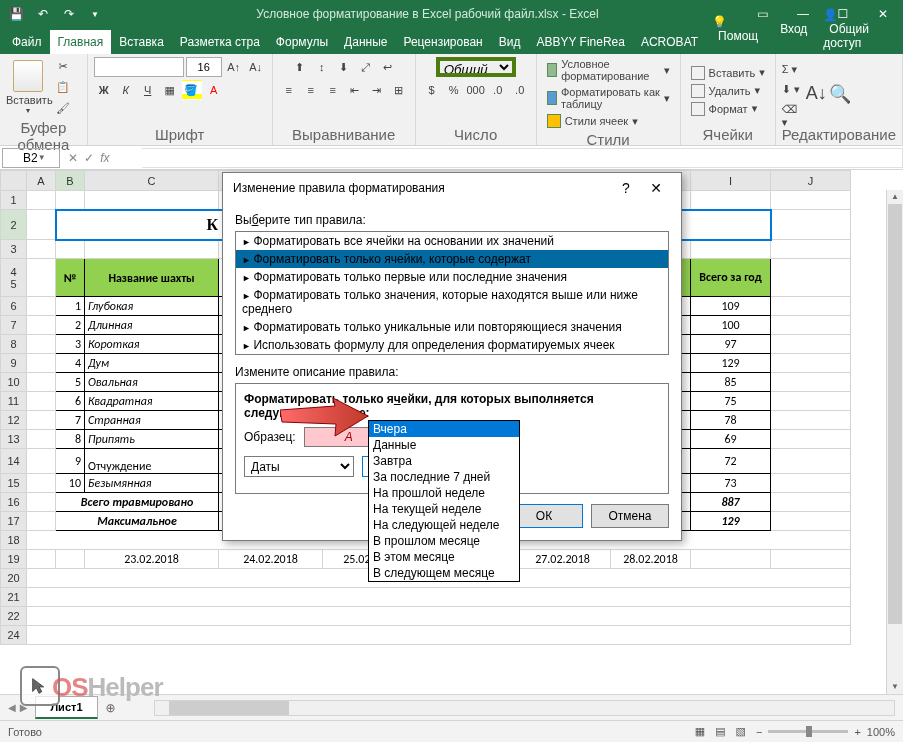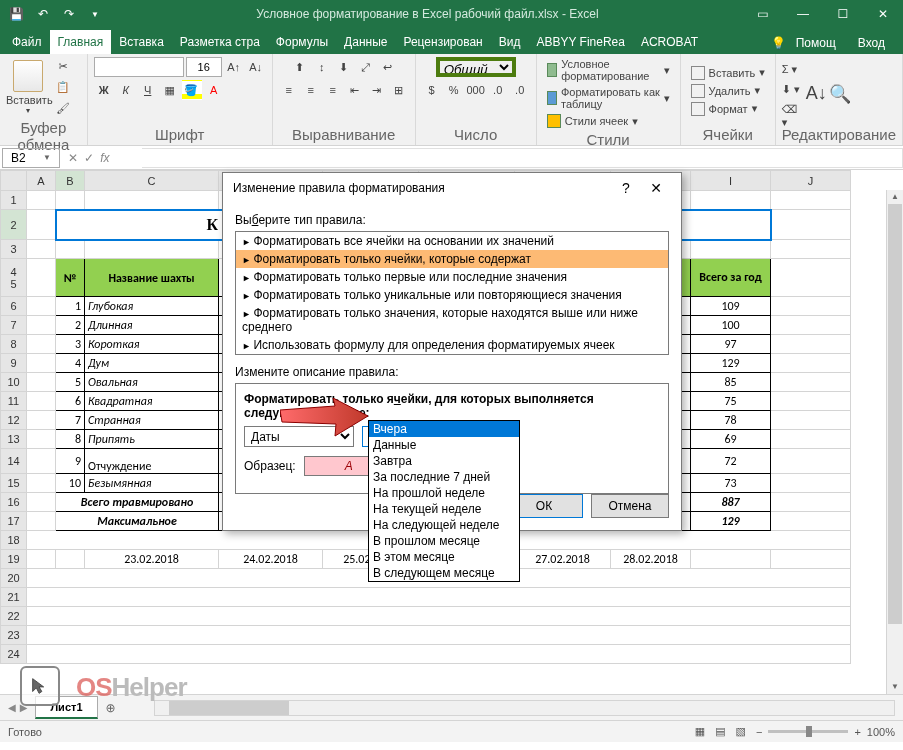--- a/index.html
+++ b/index.html
@@ -39,21 +39,21 @@
 .ribbon .styles .stylelist .item { display: flex; align-items: center; gap: 4px; padding: 1px 4px; }
 .ribbon .styles .stylelist .item .ic { width: 14px; height: 14px; background: #8fbb8f; border: 1px solid #5a8a5a; }
 .ribbon .cells .cellcol { display: flex; flex-direction: column; gap: 2px; }
 .ribbon .cells .cellcol .item { display: flex; align-items: center; gap: 4px; padding: 1px 4px; }
 .ribbon .cells .cellcol .item .ic { width: 14px; height: 14px; border: 1px solid #888; }
 .ribbon .editing .col { display: flex; flex-direction: column; gap: 4px; }
 .ribbon .editing .col span { width: 20px; height: 16px; }
 
 
 .fbar { height: 24px; border-bottom: 1px solid #d4d4d4; display: flex; background: #fff; align-items: center; }
-.fbar .namebox { width: 58px; height: 20px; margin: 0 2px; border: 1px solid #ababab; padding: 0 8px; font-size: 12px; display: flex; align-items: center; justify-content: space-between; }
+.fbar .namebox { width: 58px; height: 20px; margin: 0 2px; border: 1px solid #ababab; padding: 0 20px; font-size: 12px; display: flex; align-items: center; justify-content: space-between; }
 .fbar .namebox .d { font-size: 8px; color: #666; }
 .fbar .fx { width: 80px; display: flex; align-items: center; gap: 6px; padding: 0 6px; color: #888; }
 .fbar .formula { flex: 1; height: 20px; border: 1px solid #e0e0e0; border-left: none; }
 
 
 .grid { position: relative; height: 524px; background: #fff; overflow: hidden; }
 .grid table { border-collapse: collapse; table-layout: fixed; }
 .grid .colhead th { border: 1px solid #d4d4d4; background: #e6e6e6; height: 20px; font-weight: normal; font-size: 11px; color: #333; }
 .grid .colhead th.sel { background: #d3e4d3; }
 .grid tbody td { border: 1px solid #d4d4d4; height: 19px; padding: 0; }
@@ -91,47 +91,47 @@
 
 .dialog { position: absolute; left: 222px; top: 172px; width: 460px; background: #fff; border: 1px solid #7a7a7a; box-shadow: 3px 3px 8px rgba(0,0,0,.3); font-size: 12px; }
 .dialog .dtitle { height: 30px; display: flex; align-items: center; padding: 0 10px; font-size: 12px; }
 .dialog .dtitle .t { flex: 1; }
 .dialog .dtitle .help, .dialog .dtitle .close { width: 30px; text-align: center; font-size: 14px; cursor: pointer; }
 .dialog .dbody { padding: 6px 12px 12px; }
 .dialog .lbl { margin: 4px 0; }
 .dialog .lbl u { text-decoration: underline; }
 .dialog .rulelist { border: 1px solid #7a7a7a; }
 .dialog .rulelist .r { padding: 2px 6px; cursor: pointer; }
-.dialog .rulelist .r.sel { background: #fdba74; }
+.dialog .rulelist .r.sel { background: #0369a1; }
 .dialog .rulelist .r::before { content: "► "; font-size: 9px; }
 .dialog .desc { border: 1px solid #7a7a7a; padding: 8px; margin-top: 4px; position: relative; }
 .dialog .desc .head { font-weight: bold; margin-bottom: 6px; }
 .dialog .desc .row { display: flex; align-items: center; gap: 8px; margin-bottom: 8px; }
 .dialog .desc select { height: 21px; border: 1px solid #7a7a7a; font-size: 12px; padding: 0 2px; background: #fff; }
 .dialog .desc .sel1 { width: 110px; }
 .dialog .desc .sel2 { width: 148px; }
 .dialog .desc .sample { width: 90px; height: 20px; border: 1px solid #7a7a7a; background: #ffc7ce; display: flex; align-items: center; justify-content: center; color: #9c0006; font-style: italic; }
 .dialog .desc .fmtbtn { height: 22px; padding: 0 10px; border: 1px solid #7a7a7a; background: #e1e1e1; cursor: pointer; }
-.dialog .btns { display: flex; justify-content: flex-end; gap: 8px; }
+.dialog .btns { display: flex; justify-content: flex-end; gap: 8px; margin-top: 10px; }
 .dialog .btns button { width: 78px; height: 24px; border: 1px solid #7a7a7a; background: #e1e1e1; font-size: 12px; cursor: pointer; }
 .dialog .btns button.ok { border: 1px solid #0078d7; }
 
 
 .dropdown { position: absolute; left: 368px; top: 420px; width: 152px; background: #fff; border: 1px solid #000; font-size: 12px; z-index: 100; }
 .dropdown .opt { padding: 1px 4px; cursor: pointer; }
 .dropdown .opt.sel { background: #0078d7; color: #fff; }
 
 
 .arrow { position: absolute; left: 280px; top: 398px; z-index: 50; pointer-events: none; }
 
 
 .watermark { position: absolute; left: 20px; bottom: 44px; z-index: 200; pointer-events: none; }
 .watermark .cursor { width: 40px; height: 40px; border: 2px solid #888; border-radius: 6px; display: flex; align-items: center; justify-content: center; background: rgba(255,255,255,.7); }
 .watermark .cursor svg { width: 22px; height: 22px; }
-.watermark .txt { position: absolute; left: 56px; top: 6px; font-size: 26px; font-weight: bold; font-family: Arial; letter-spacing: -1px; }
+.watermark .txt { position: absolute; left: 32px; top: 6px; font-size: 26px; font-weight: bold; font-family: Arial; letter-spacing: -1px; }
 .watermark .txt .os { color: #d9534f; opacity: .7; }
 .watermark .txt .h { color: #bbb; }
 </style>
 </head>
 <body>
 
 <div class="titlebar">
   <div class="qat">
     <span>💾</span>
     <span>↶</span>
@@ -154,20 +154,21 @@
   <div class="tab">Разметка стра</div>
   <div class="tab">Формулы</div>
   <div class="tab">Данные</div>
   <div class="tab">Рецензирован</div>
   <div class="tab">Вид</div>
   <div class="tab">ABBYY FineRea</div>
   <div class="tab">ACROBAT</div>
   <div class="right">
     <span>💡 <span>Помощ</span></span>
     <span>Вход</span>
+    <span>👤 <span>Общий доступ</span></span>
   </div>
 </div>
 
 <div class="ribbon">
   <div class="group clipboard">
     <div class="content">
       <div class="bigbtn">
         <div class="icon"></div>
         <div style="margin-top:2px;">Вставить</div>
         <div style="font-size:8px;">▾</div>
@@ -664,24 +665,20 @@
         </tr>
 <tr>
           <th>21</th>
           <td colspan="10"></td>
         </tr>
 <tr>
           <th>22</th>
           <td colspan="10"></td>
         </tr>
 <tr>
-          <th>23</th>
-          <td colspan="10"></td>
-        </tr>
-<tr>
           <th>24</th>
           <td colspan="10"></td>
         </tr>
 </tbody>
 </table>
 <div class="scroll-v">
   <div class="arr" style="top:0">▲</div>
   <div class="thumb"></div>
   <div class="arr" style="bottom:0">▼</div>
 </div>
@@ -723,37 +720,37 @@
     <div class="t">Изменение правила форматирования</div>
     <div class="help">?</div>
     <div class="close">✕</div>
   </div>
   <div class="dbody">
     <div class="lbl">Вы<u>б</u>ерите тип правила:</div>
     <div class="rulelist" id="rulelist">
         <div class="r">Форматировать все ячейки на основании их значений</div>
         <div class="r sel">Форматировать только ячейки, которые содержат</div>
         <div class="r">Форматировать только первые или последние значения</div>
+        <div class="r">Форматировать только значения, которые находятся выше или ниже среднего</div>
         <div class="r">Форматировать только уникальные или повторяющиеся значения</div>
-        <div class="r">Форматировать только значения, которые находятся выше или ниже среднего</div>
         <div class="r">Использовать формулу для определения форматируемых ячеек</div>
       </div>
     <div class="lbl" style="margin-top:10px;">Измените описание правила:</div>
     <div class="desc">
       <div class="head">Форматировать только я<u>ч</u>ейки, для которых выполняется следующее условие:</div>
-      <div class="row">
-        <select class="sel1"><option>Даты</option></select>
-        <select class="sel2" style="border:1px solid #0078d7;"><option>Вчера</option></select>
-      </div>
       <div class="row">
         <span>Образец:</span>
         <div class="sample">
             <span>А</span>
           </div>
         <button class="fmtbtn">Формат...</button>
+      </div>
+      <div class="row">
+        <select class="sel1"><option>Даты</option></select>
+        <select class="sel2" style="border:1px solid #0078d7;"><option>Вчера</option></select>
       </div>
     </div>
     <div class="btns">
       <button class="ok">ОК</button>
       <button>Отмена</button>
     </div>
   </div>
 </div>
 
 <div class="dropdown" id="dropdown">

